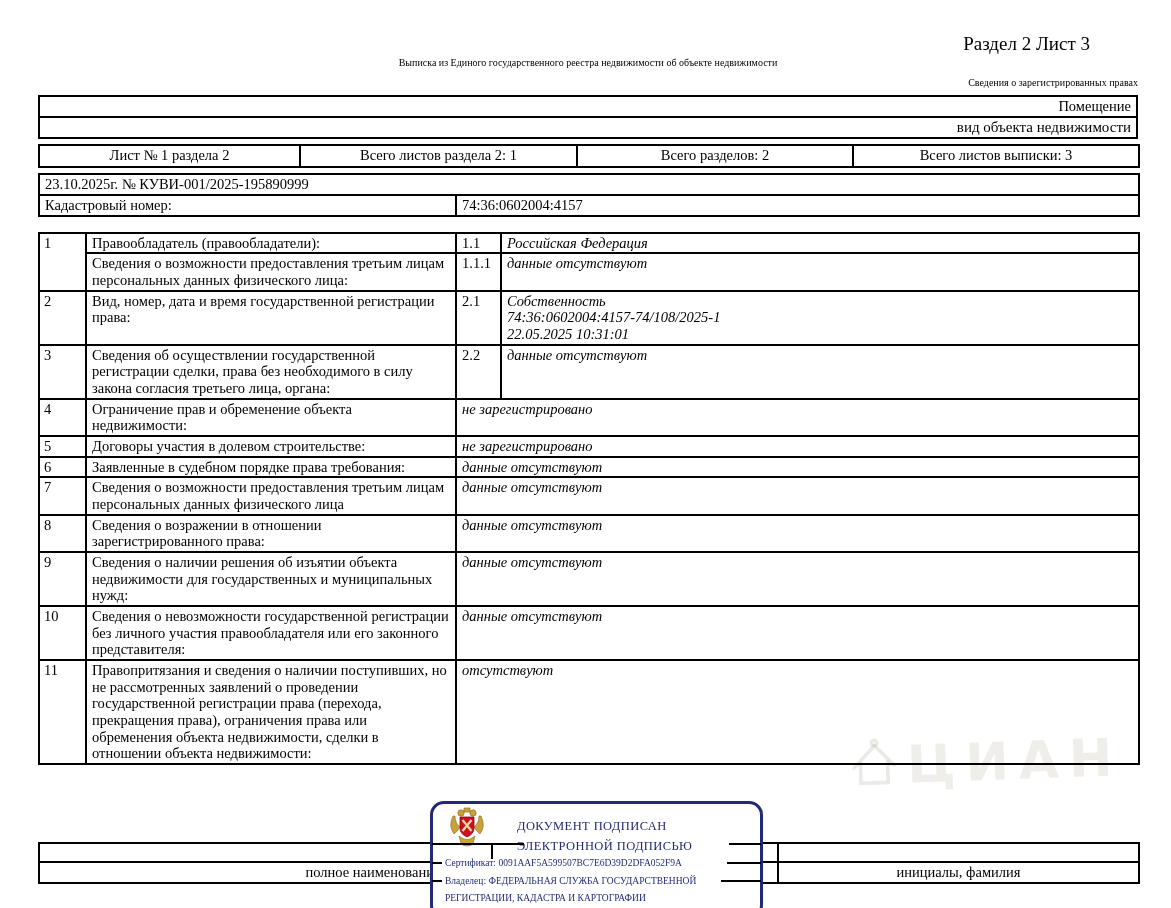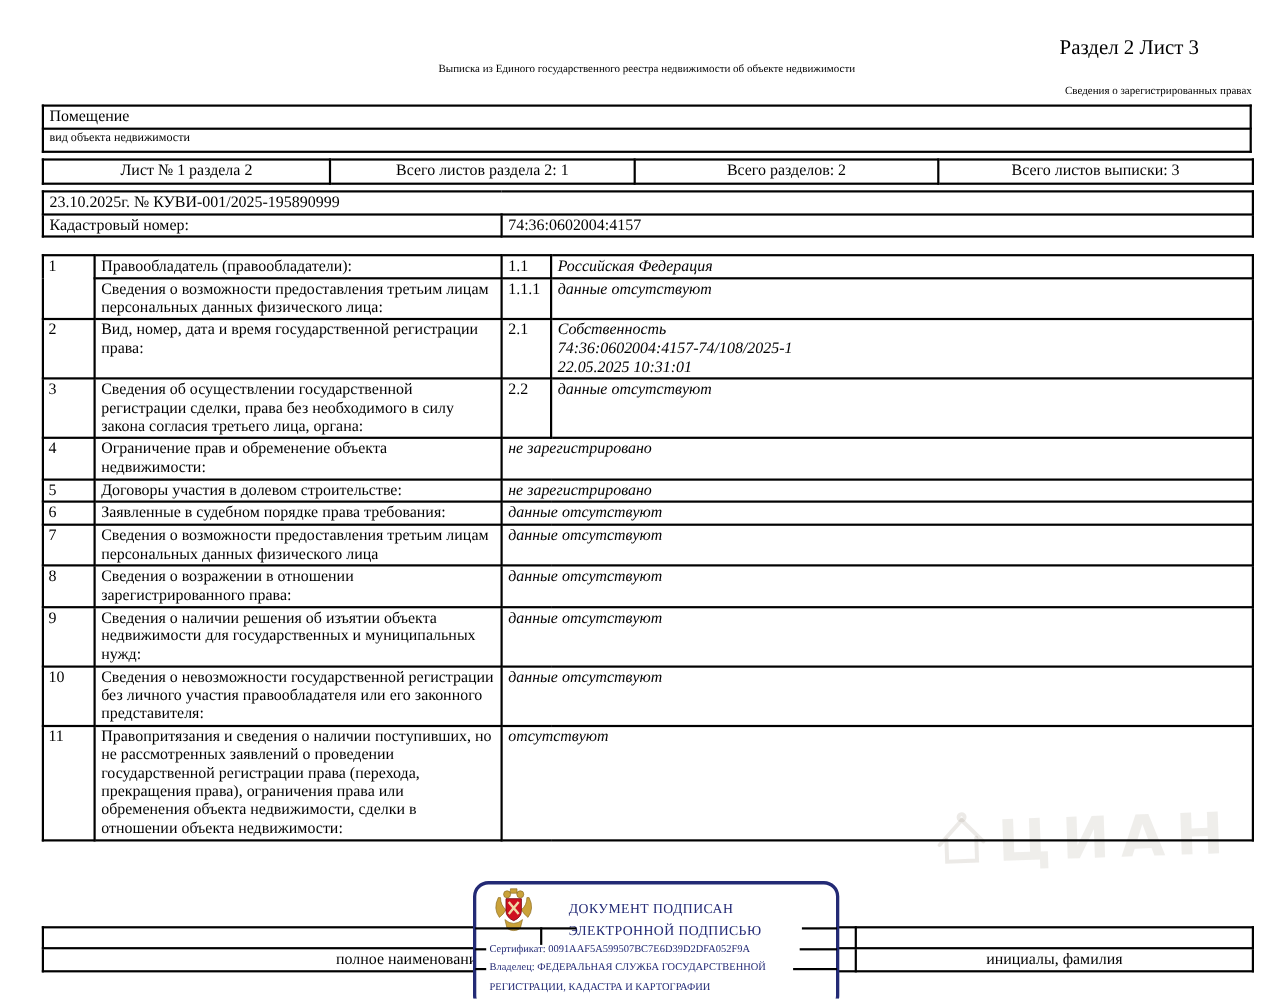--- a/index.html
+++ b/index.html
@@ -7,22 +7,22 @@
         font-family:"Liberation Serif","DejaVu Serif",serif;color:#000;font-size:14.5px;}
   .content{position:relative;margin:0 33px 0 38px;width:1100px;z-index:1;}
   .section-label{text-align:right;padding:33px 48px 0 0;font-size:19px;}
   .doc-title{text-align:center;margin-top:2px;font-size:10px;}
   .doc-subtitle{text-align:right;margin-top:9px;font-size:10px;}
 
   table.tbl{border-collapse:collapse;table-layout:fixed;width:1100px;border:2px solid #000;}
   table.tbl td{border:2px solid #000;padding:1px 5px;vertical-align:top;line-height:1.15;overflow:hidden;}
 
   .object-tbl{margin-top:7px;}
-  .object-tbl td{text-align:left;height:17px;}
-  .object-tbl .caption{font-size:11px;}
+  .object-tbl td{text-align:right;height:17px;}
+  .object-tbl .caption{font-size:15px;}
 
   .sheets-tbl{margin-top:5px;}
   .sheets-tbl td{text-align:center;height:18px;}
 
   .docinfo-tbl{margin-top:5px;}
   .docinfo-tbl td{height:16px;}
 
   .rights-tbl{margin-top:15px;}
   .rights-tbl .cell-num{padding-left:4px;}
   .rights-tbl .cell-value{white-space:pre-line;font-style:italic;}

